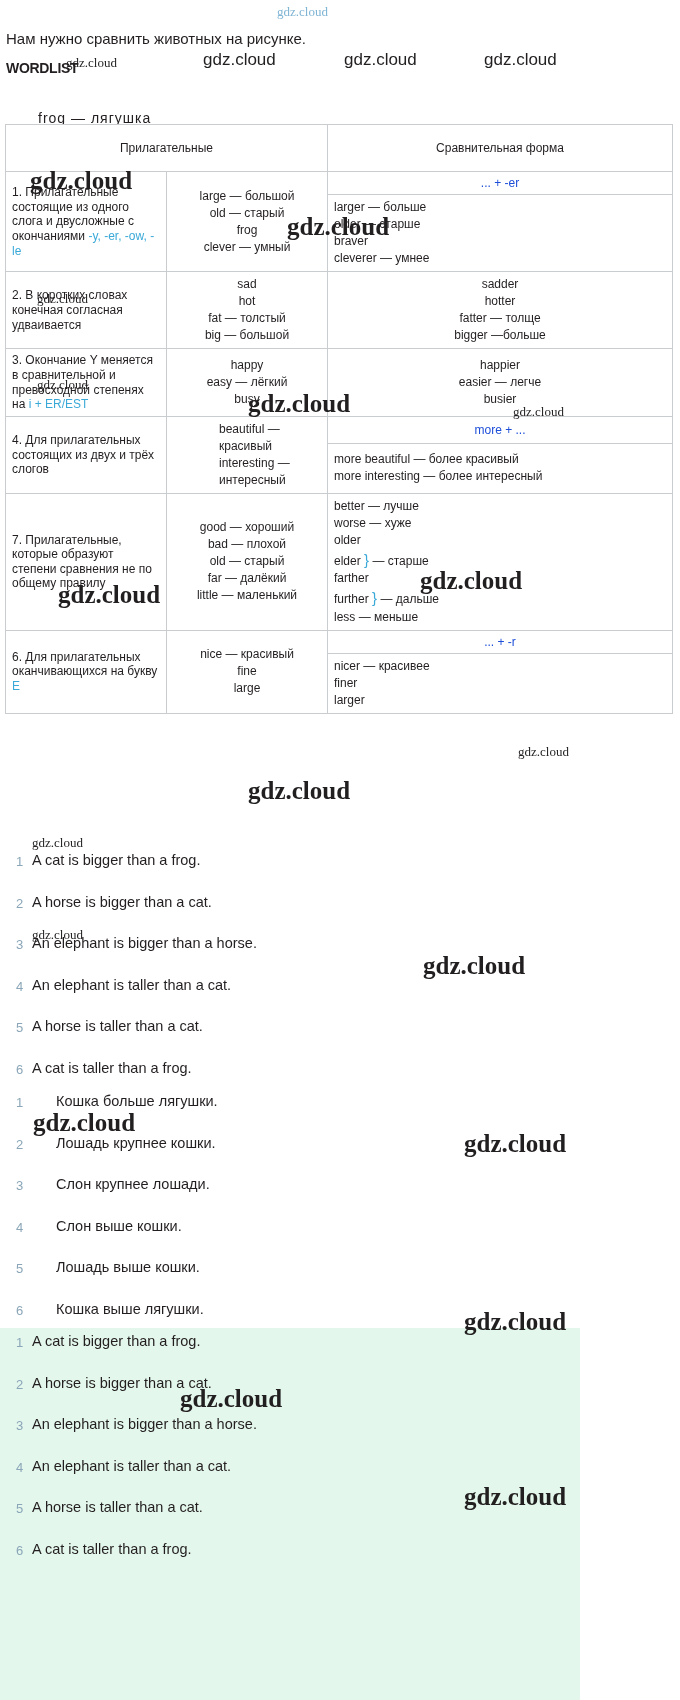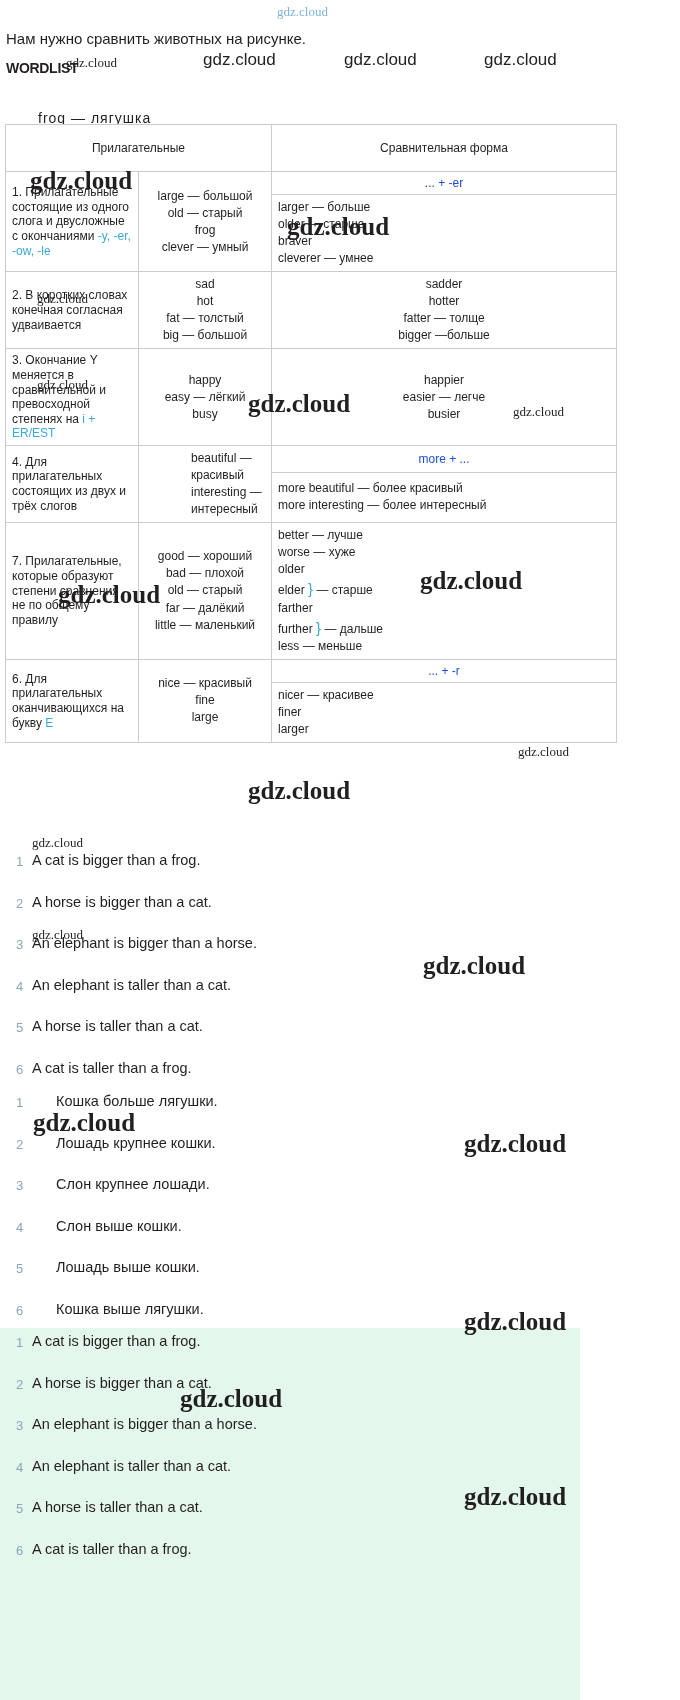--- a/index.html
+++ b/index.html
@@ -59,21 +59,21 @@
     top: 110px;
     font-size: 14px;
     color: #231f20;
     letter-spacing: 1px;
   }
   
   .tbl {
     position: absolute;
     left: 5px;
     top: 124px;
-    width: 612px;
+    width: 668px;
     border-collapse: collapse;
     table-layout: fixed;
     background: #fff;
   }
   .tbl td, .tbl th {
     border: 1px solid #c9cdd0;
     vertical-align: middle;
     padding: 4px 6px;
     font-size: 12px;
     font-weight: normal;

